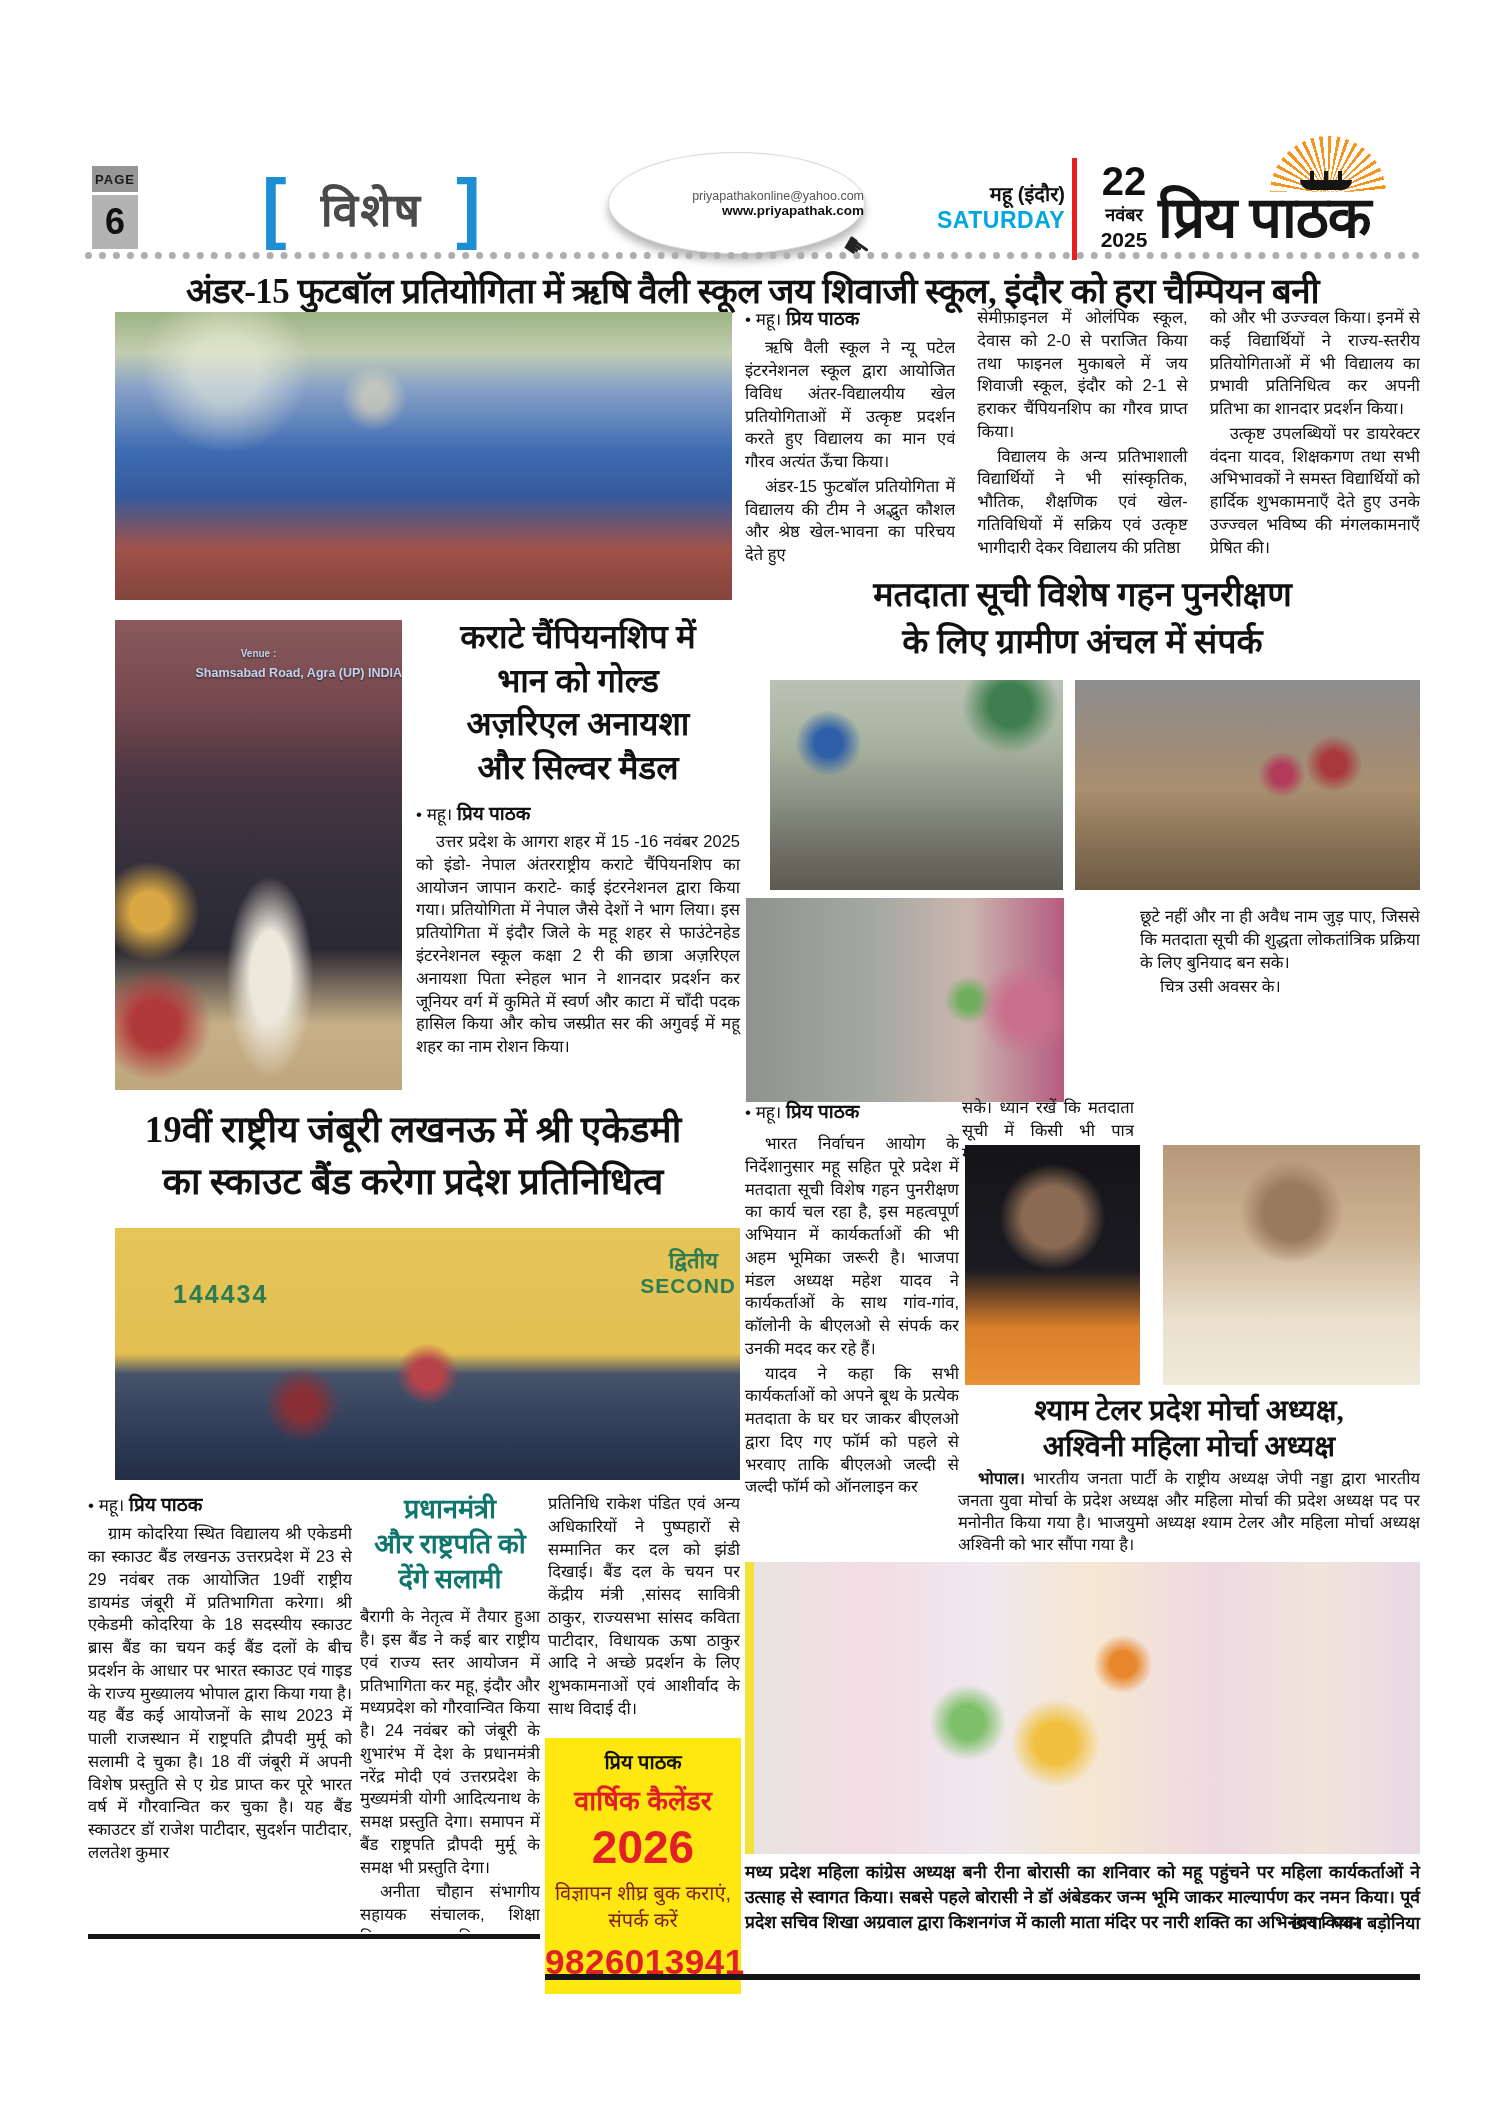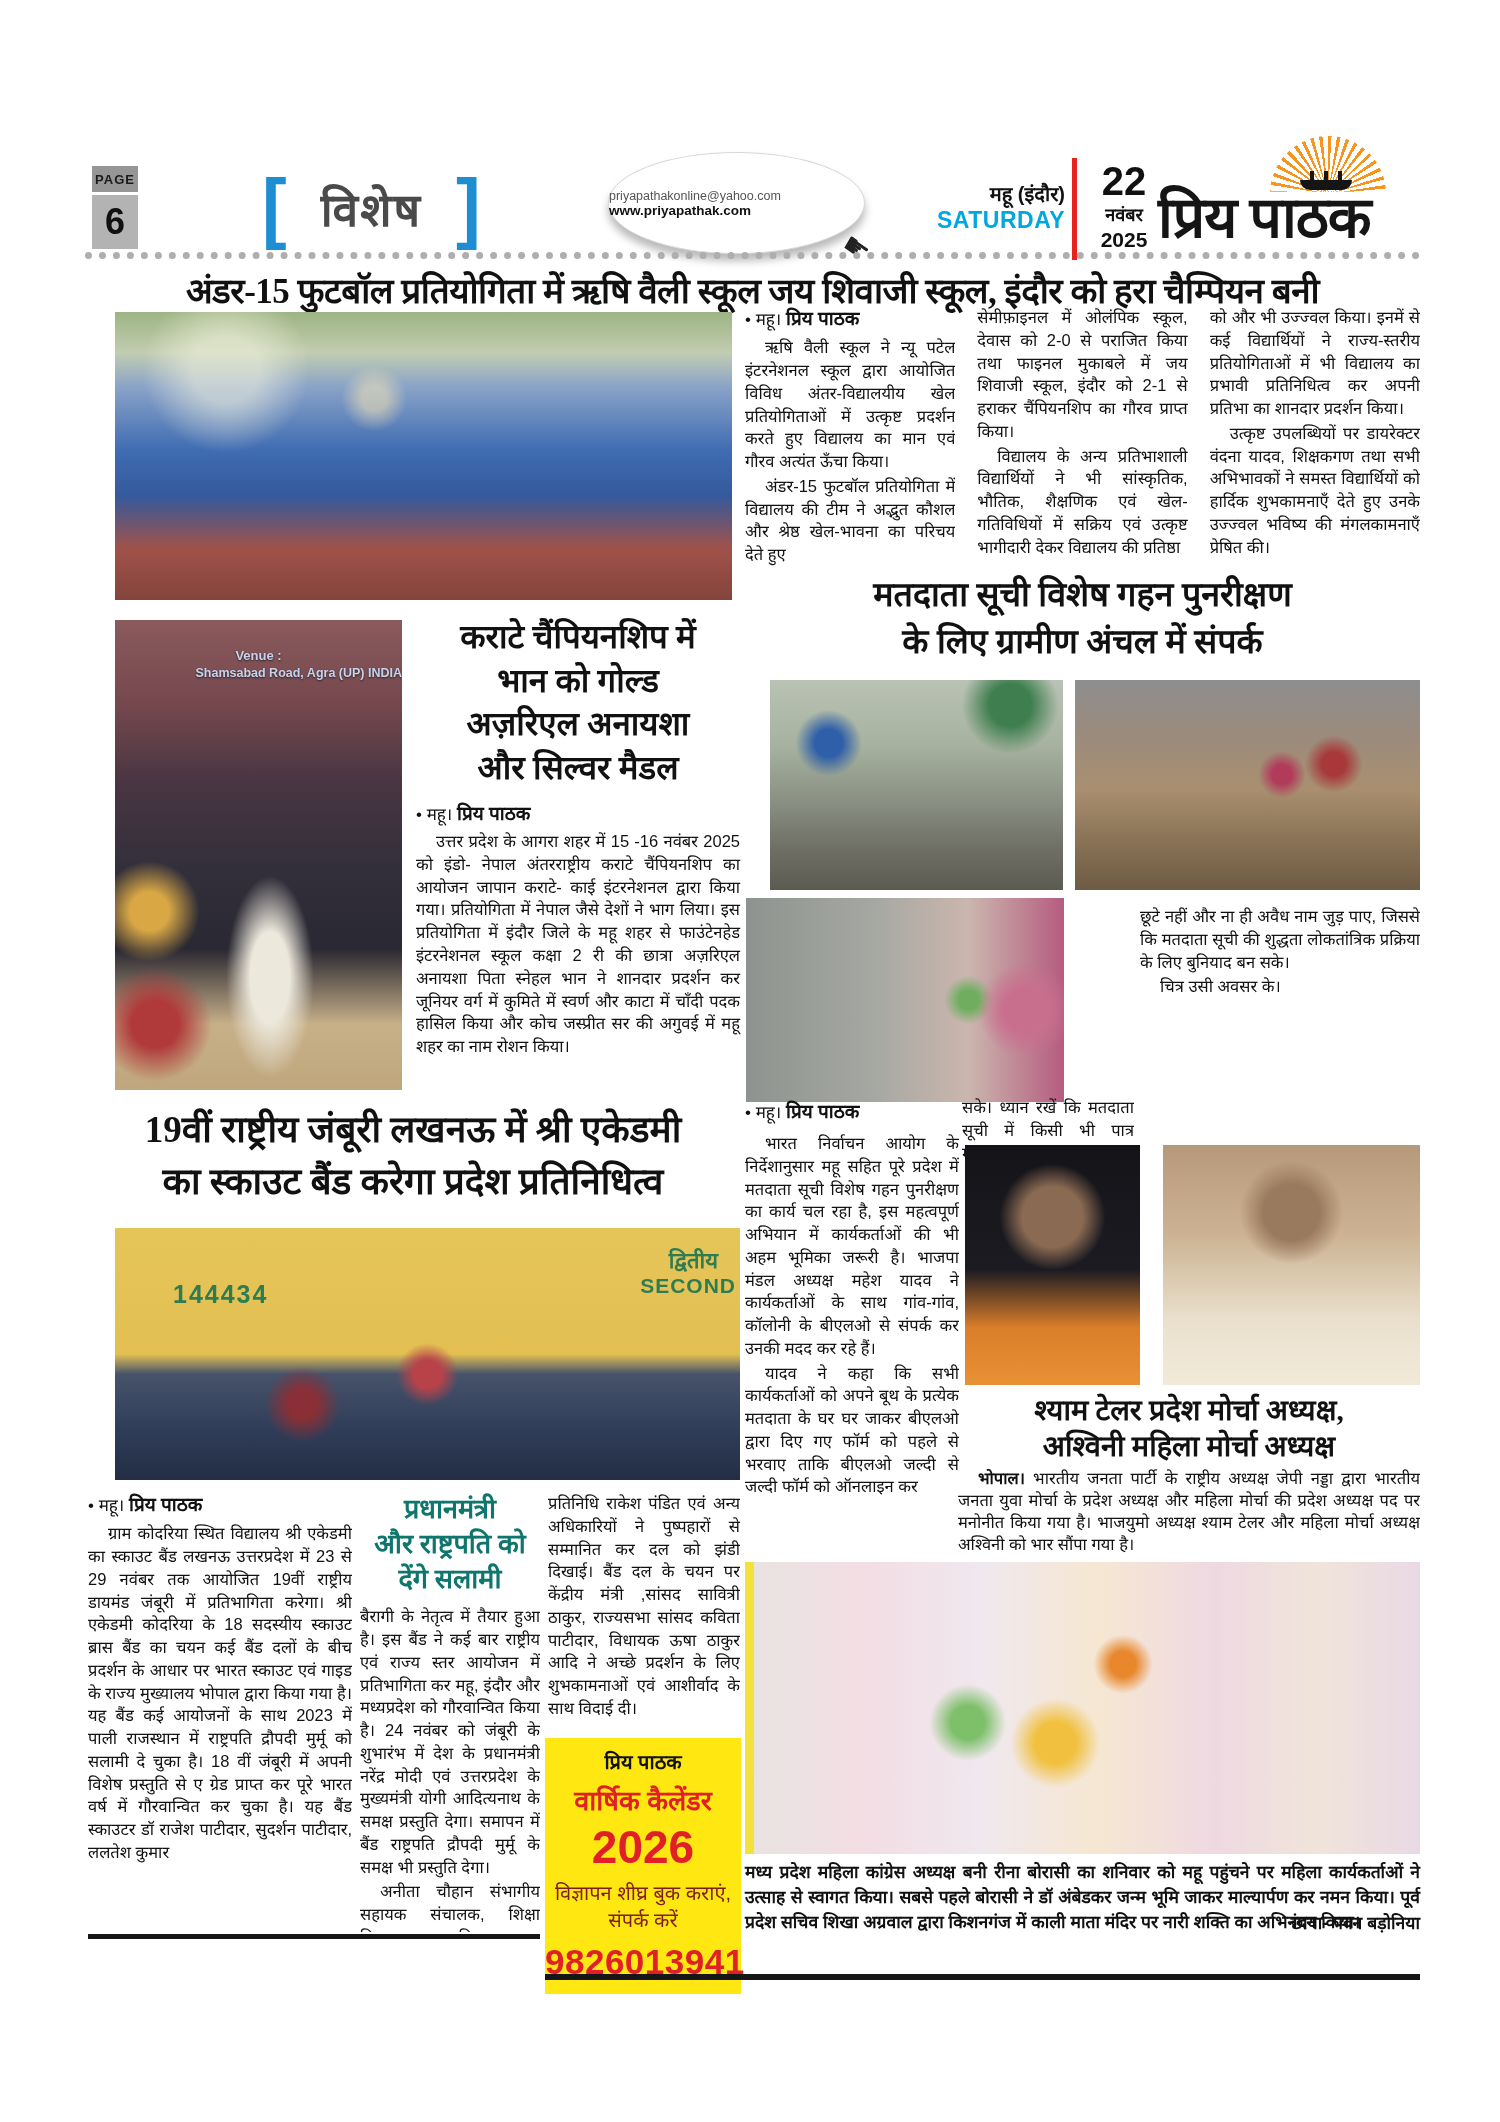--- a/index.html
+++ b/index.html
@@ -14,21 +14,21 @@
 
   
   .pagebox-label { width:46px; height:26px; background:#969696; color:#1a1a1a;
     font-size:13px; font-weight:bold; display:flex; align-items:center; justify-content:center; letter-spacing:1px;}
   .pagebox-num { width:46px; height:54px; margin-top:3px; background:#b3b3b3; color:#111;
     font-size:36px; font-weight:900; display:flex; align-items:center; justify-content:center;}
   .section-wrap { display:flex; align-items:center; gap:34px; }
   .bracket { font-size:74px; font-weight:900; line-height:0.9; transform:scaleY(1.05); }
   .section-title { font-size:46px; color:#4a4a4a; font-weight:600; letter-spacing:2px; }
   .oval { width:255px; height:100px; background:#fff; border:1px solid #d8d8d8; border-radius:50%;
-    box-shadow:0 7px 9px rgba(0,0,0,0.28); display:flex; flex-direction:column; align-items:flex-start; justify-content:center;}
+    box-shadow:0 7px 9px rgba(0,0,0,0.28); display:flex; flex-direction:column; align-items:flex-end; justify-content:center;}
   .oval .l1 { font-size:12.5px; color:#555; }
   .oval .l2 { font-size:13.5px; color:#111; font-weight:bold; }
   .cursor-hand { position:absolute; right:-6px; bottom:-12px; font-size:30px; color:#222;
     transform:rotate(35deg); text-shadow:0 0 2px #fff; }
   .cityday { text-align:right; }
   .cityday .city { font-size:20px; font-weight:bold; color:#111; }
   .cityday .day { font-size:23px; font-weight:900; letter-spacing:0.5px; }
   .vrule-red { width:5px; height:102px; }
   .dateblock { text-align:center; width:80px; }
   .dateblock .dd { font-size:40px; font-weight:900; line-height:0.95; }
@@ -150,21 +150,21 @@
       </div>
     </div>
   </div>
 
   <div class="photo" style="left:115px; top:620px; width:287px; height:470px;
        background:
          radial-gradient(circle at 12% 62%, #d9a845 0 5%, transparent 13%),
          radial-gradient(circle at 14% 86%, #b03a3a 0 5%, transparent 12%),
          radial-gradient(ellipse at 54% 76%, #ece8dc 0 9%, transparent 20%),
          linear-gradient(180deg,#8a5a5c 0%, #75484e 18%, #4a3642 34%, #33303c 52%, #2a2832 70%, #c7b089 86%, #bfa67c 100%);">
-    <span class="ph-overlay" style="left:0; right:0; top:28px; text-align:center; font-size:13px; color:#c8d2ee; text-shadow:0 1px 2px #222;">Venue :</span>
+    <span class="ph-overlay" style="left:0; right:0; top:28px; text-align:center; font-size:10px; color:#c8d2ee; text-shadow:0 1px 2px #222;">Venue :</span>
     <span class="ph-overlay" style="left:0; right:0; top:46px; text-align:right; font-size:12.5px; color:#c8d2ee; text-shadow:0 1px 2px #222;">Shamsabad Road, Agra (UP) INDIA</span>
   </div>
 
   <div class="abs" style="left:416px; top:616px; width:324px;">
     <div class="hl-sec" style="font-size:33px; line-height:1.32;">
       <div>कराटे चैंपियनशिप में</div>
       <div>भान को गोल्ड</div>
       <div>अज़रिएल अनायशा</div>
       <div>और सिल्वर मैडल</div>
     </div>

